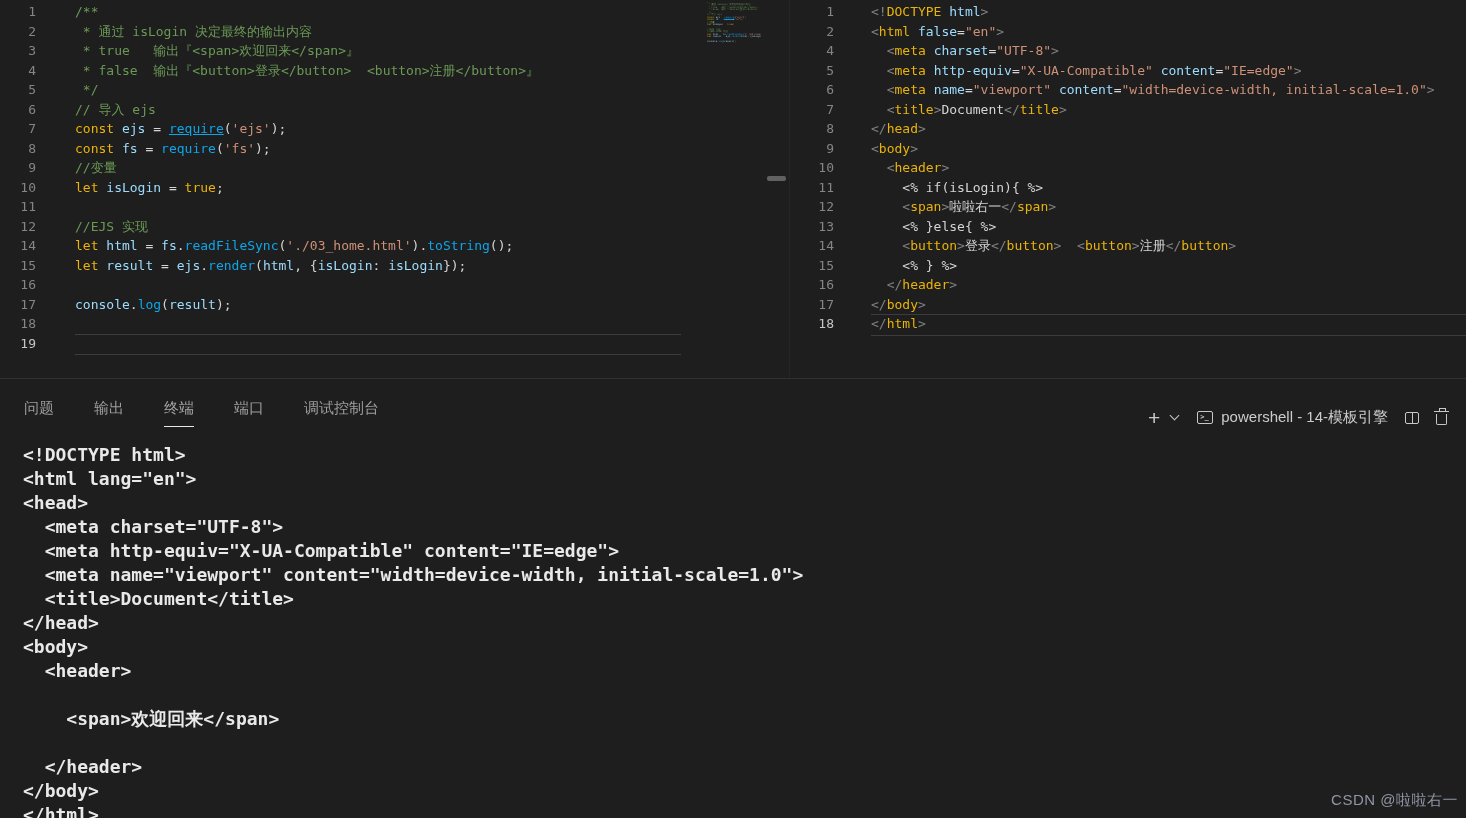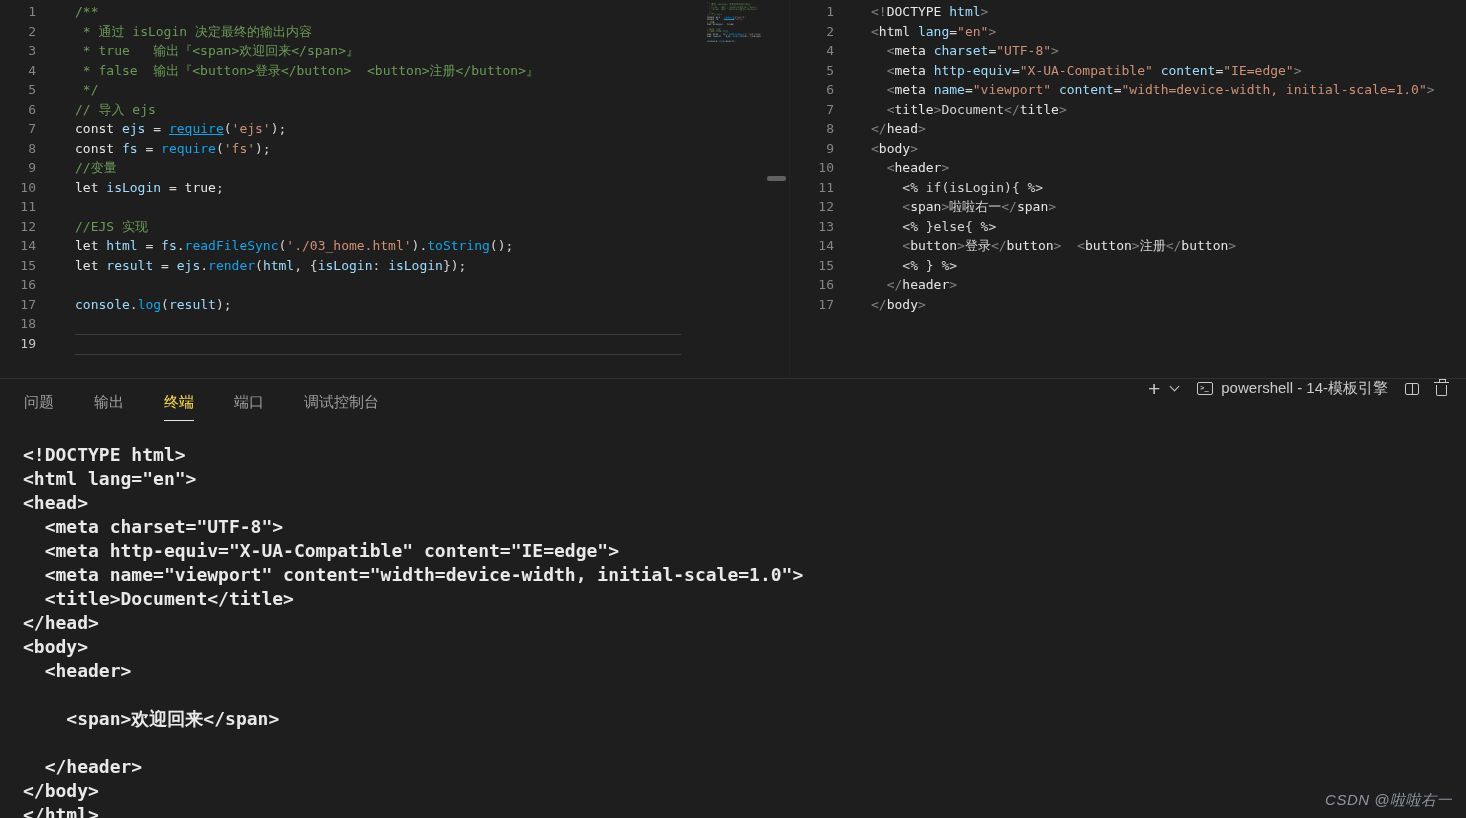--- a/index.html
+++ b/index.html
@@ -15,21 +15,21 @@
   .editor.right { flex:1; border-left:1px solid #252526; }
 
   .lines { position:absolute; top:2px; left:0; right:0;
            font-family:"DejaVu Sans Mono", monospace; font-size:13px; }
   .line  { height:19.5px; line-height:19.5px; white-space:pre; position:relative; }
   .ln    { display:inline-block; width:36px; text-align:right; color:#858585; }
   .left  .code { padding-left:39px; }
   .right .ln   { width:44px; }
   .right .code { padding-left:37px; }
 
-  .cmt{color:#6a9955} .kw{color:#e5e5e5} .var{color:#9cdcfe} .str{color:#ce9178}
+  .cmt{color:#6a9955} .kw{color:#eab308} .var{color:#9cdcfe} .str{color:#ce9178}
   .fn{color:#0ea5e9} .pln{color:#d4d4d4} .pun{color:#808080}
   .u{text-decoration:underline}
 
   .line.cur .ln { color:#c6c6c6; }
   .line.cur::after { content:""; position:absolute; top:0; height:100%;
       border-top:1px solid #3c3c3c; border-bottom:1px solid #3c3c3c; pointer-events:none; }
   .left  .line.cur::after { left:75px; right:108px; }
   .right .line.cur::after { left:81px; right:0; }
 
   
@@ -37,24 +37,24 @@
              overflow:hidden; font-family:"DejaVu Sans Mono", monospace;
              font-size:2.4px; line-height:2.45px; opacity:.9; }
   .mline { white-space:pre; height:2.45px; }
 
   .sb-handle { position:absolute; top:176px; right:3px; width:19px; height:5px;
                background:#616161; border-radius:2px; }
 
   
   .panel { height:440px; border-top:1px solid #303030; background:#1e1e1e; }
   .panel-header { height:48px; display:flex; justify-content:space-between;
-                  align-items:flex-start; padding-left:24px; }
+                  align-items:flex-end; padding-left:24px; }
   .tabs { display:flex; gap:40px; }
   .tab  { font-size:15px; color:#9d9d9d; padding:14px 0 8px; cursor:pointer; }
-  .tab.active { color:#fde047; border-bottom:1px solid #e7e7e7; }
+  .tab.active { color:#a3a3a3; border-bottom:1px solid #e7e7e7; }
 
   .actions { display:flex; align-items:center; gap:17px; color:#c8c8c8;
              margin-right:-4px; }
   .plus { font-size:21px; font-weight:300; line-height:18px; }
   .chev { width:7px; height:7px; border-right:1.5px solid #c8c8c8;
           border-bottom:1.5px solid #c8c8c8; transform:rotate(45deg); margin:-4px 2px 0 -6px; }
   .ps-group { display:flex; align-items:center; gap:8px; }
   .psicon { width:16px; height:13px; border:1px solid #c8c8c8; border-radius:2px; position:relative; }
   .psicon::after { content:">_"; position:absolute; left:2px; top:1px;
                    font:bold 7px "DejaVu Sans Mono", monospace; color:#c8c8c8; }
@@ -66,22 +66,22 @@
   .trash::before { content:""; position:absolute; top:-3px; left:-3px; width:15px; height:1px; background:#c8c8c8; }
   .trash::after  { content:""; position:absolute; top:-6px; left:2px; width:5px; height:2px;
                    border:1px solid #c8c8c8; border-bottom:none; }
   .more { font-size:14px; width:6px; overflow:hidden; }
 
   .terminal { padding:16px 0 0 23px; font-family:"DejaVu Sans Mono", monospace;
               font-weight:bold; font-size:18px; line-height:24px; color:#e9e9e9;
               white-space:pre; }
   .tline { height:24px; }
 
-  .watermark { position:absolute; right:14px; bottom:8px; font-size:15px;
-               color:#8f96a3; letter-spacing:.5px;font-style:italic; }
+  .watermark { position:absolute; right:8px; bottom:8px; font-size:15px;
+               color:#8f96a3; letter-spacing:.5px; }
 </style>
 </head>
 <body>
 
 <div class="workbench">
 
   <div class="editors">
 
     <div class="editor left">
       <div class="lines" id="left-lines">
@@ -126,35 +126,36 @@
             <div class="mline"></div>
             <div class="mline"></div>
           </div>
       </div>
       <div class="sb-handle"></div>
     </div>
 
     <div class="editor right">
       <div class="lines" id="right-lines">
           <div class="line"><span class="ln">1</span><span class="code"><span class="pun">&lt;!</span><span class="kw">DOCTYPE</span><span class="pln"> </span><span class="var">html</span><span class="pun">&gt;</span></span></div>
-          <div class="line"><span class="ln">2</span><span class="code"><span class="pun">&lt;</span><span class="kw">html</span><span class="pln"> </span><span class="var">lang</span><span class="pln">=</span><span class="str">"en"</span><span class="pun">&gt;</span></span></div>
+          <div class="line"><span class="ln">2</span><span class="code"><span class="pun">&lt;</span><span class="kw">html</span><span class="pln"> </span><span class="var">false</span><span class="pln">=</span><span class="str">"en"</span><span class="pun">&gt;</span></span></div>
           <div class="line"><span class="ln">4</span><span class="code"><span class="pln">  </span><span class="pun">&lt;</span><span class="kw">meta</span><span class="pln"> </span><span class="var">charset</span><span class="pln">=</span><span class="str">"UTF-8"</span><span class="pun">&gt;</span></span></div>
           <div class="line"><span class="ln">5</span><span class="code"><span class="pln">  </span><span class="pun">&lt;</span><span class="kw">meta</span><span class="pln"> </span><span class="var">http-equiv</span><span class="pln">=</span><span class="str">"X-UA-Compatible"</span><span class="pln"> </span><span class="var">content</span><span class="pln">=</span><span class="str">"IE=edge"</span><span class="pun">&gt;</span></span></div>
           <div class="line"><span class="ln">6</span><span class="code"><span class="pln">  </span><span class="pun">&lt;</span><span class="kw">meta</span><span class="pln"> </span><span class="var">name</span><span class="pln">=</span><span class="str">"viewport"</span><span class="pln"> </span><span class="var">content</span><span class="pln">=</span><span class="str">"width=device-width, initial-scale=1.0"</span><span class="pun">&gt;</span></span></div>
           <div class="line"><span class="ln">7</span><span class="code"><span class="pln">  </span><span class="pun">&lt;</span><span class="kw">title</span><span class="pun">&gt;</span><span class="pln">Document</span><span class="pun">&lt;/</span><span class="kw">title</span><span class="pun">&gt;</span></span></div>
           <div class="line"><span class="ln">8</span><span class="code"><span class="pun">&lt;/</span><span class="kw">head</span><span class="pun">&gt;</span></span></div>
           <div class="line"><span class="ln">9</span><span class="code"><span class="pun">&lt;</span><span class="kw">body</span><span class="pun">&gt;</span></span></div>
           <div class="line"><span class="ln">10</span><span class="code"><span class="pln">  </span><span class="pun">&lt;</span><span class="kw">header</span><span class="pun">&gt;</span></span></div>
           <div class="line"><span class="ln">11</span><span class="code"><span class="pln">    &lt;% </span><span class="pln">if</span><span class="pln">(isLogin){ %&gt;</span></span></div>
           <div class="line"><span class="ln">12</span><span class="code"><span class="pln">    </span><span class="pun">&lt;</span><span class="kw">span</span><span class="pun">&gt;</span><span class="pln">啦啦右一</span><span class="pun">&lt;/</span><span class="kw">span</span><span class="pun">&gt;</span></span></div>
           <div class="line"><span class="ln">13</span><span class="code"><span class="pln">    &lt;% }else{ %&gt;</span></span></div>
           <div class="line"><span class="ln">14</span><span class="code"><span class="pln">    </span><span class="pun">&lt;</span><span class="kw">button</span><span class="pun">&gt;</span><span class="pln">登录</span><span class="pun">&lt;/</span><span class="kw">button</span><span class="pun">&gt;</span><span class="pln">  </span><span class="pun">&lt;</span><span class="kw">button</span><span class="pun">&gt;</span><span class="pln">注册</span><span class="pun">&lt;/</span><span class="kw">button</span><span class="pun">&gt;</span></span></div>
           <div class="line"><span class="ln">15</span><span class="code"><span class="pln">    &lt;% } %&gt;</span></span></div>
           <div class="line"><span class="ln">16</span><span class="code"><span class="pln">  </span><span class="pun">&lt;/</span><span class="kw">header</span><span class="pun">&gt;</span></span></div>
           <div class="line"><span class="ln">17</span><span class="code"><span class="pun">&lt;/</span><span class="kw">body</span><span class="pun">&gt;</span></span></div>
+          <div class="line cur"><span class="ln">18</span><span class="code"><span class="pun">&lt;/</span><span class="kw">html</span><span class="pun">&gt;</span></span></div>
         </div>
     </div>
 
   </div>
 
   <div class="panel">
     <div class="panel-header">
       <div class="tabs" id="panel-tabs">
           <div class="tab">问题</div>
           <div class="tab">输出</div>

